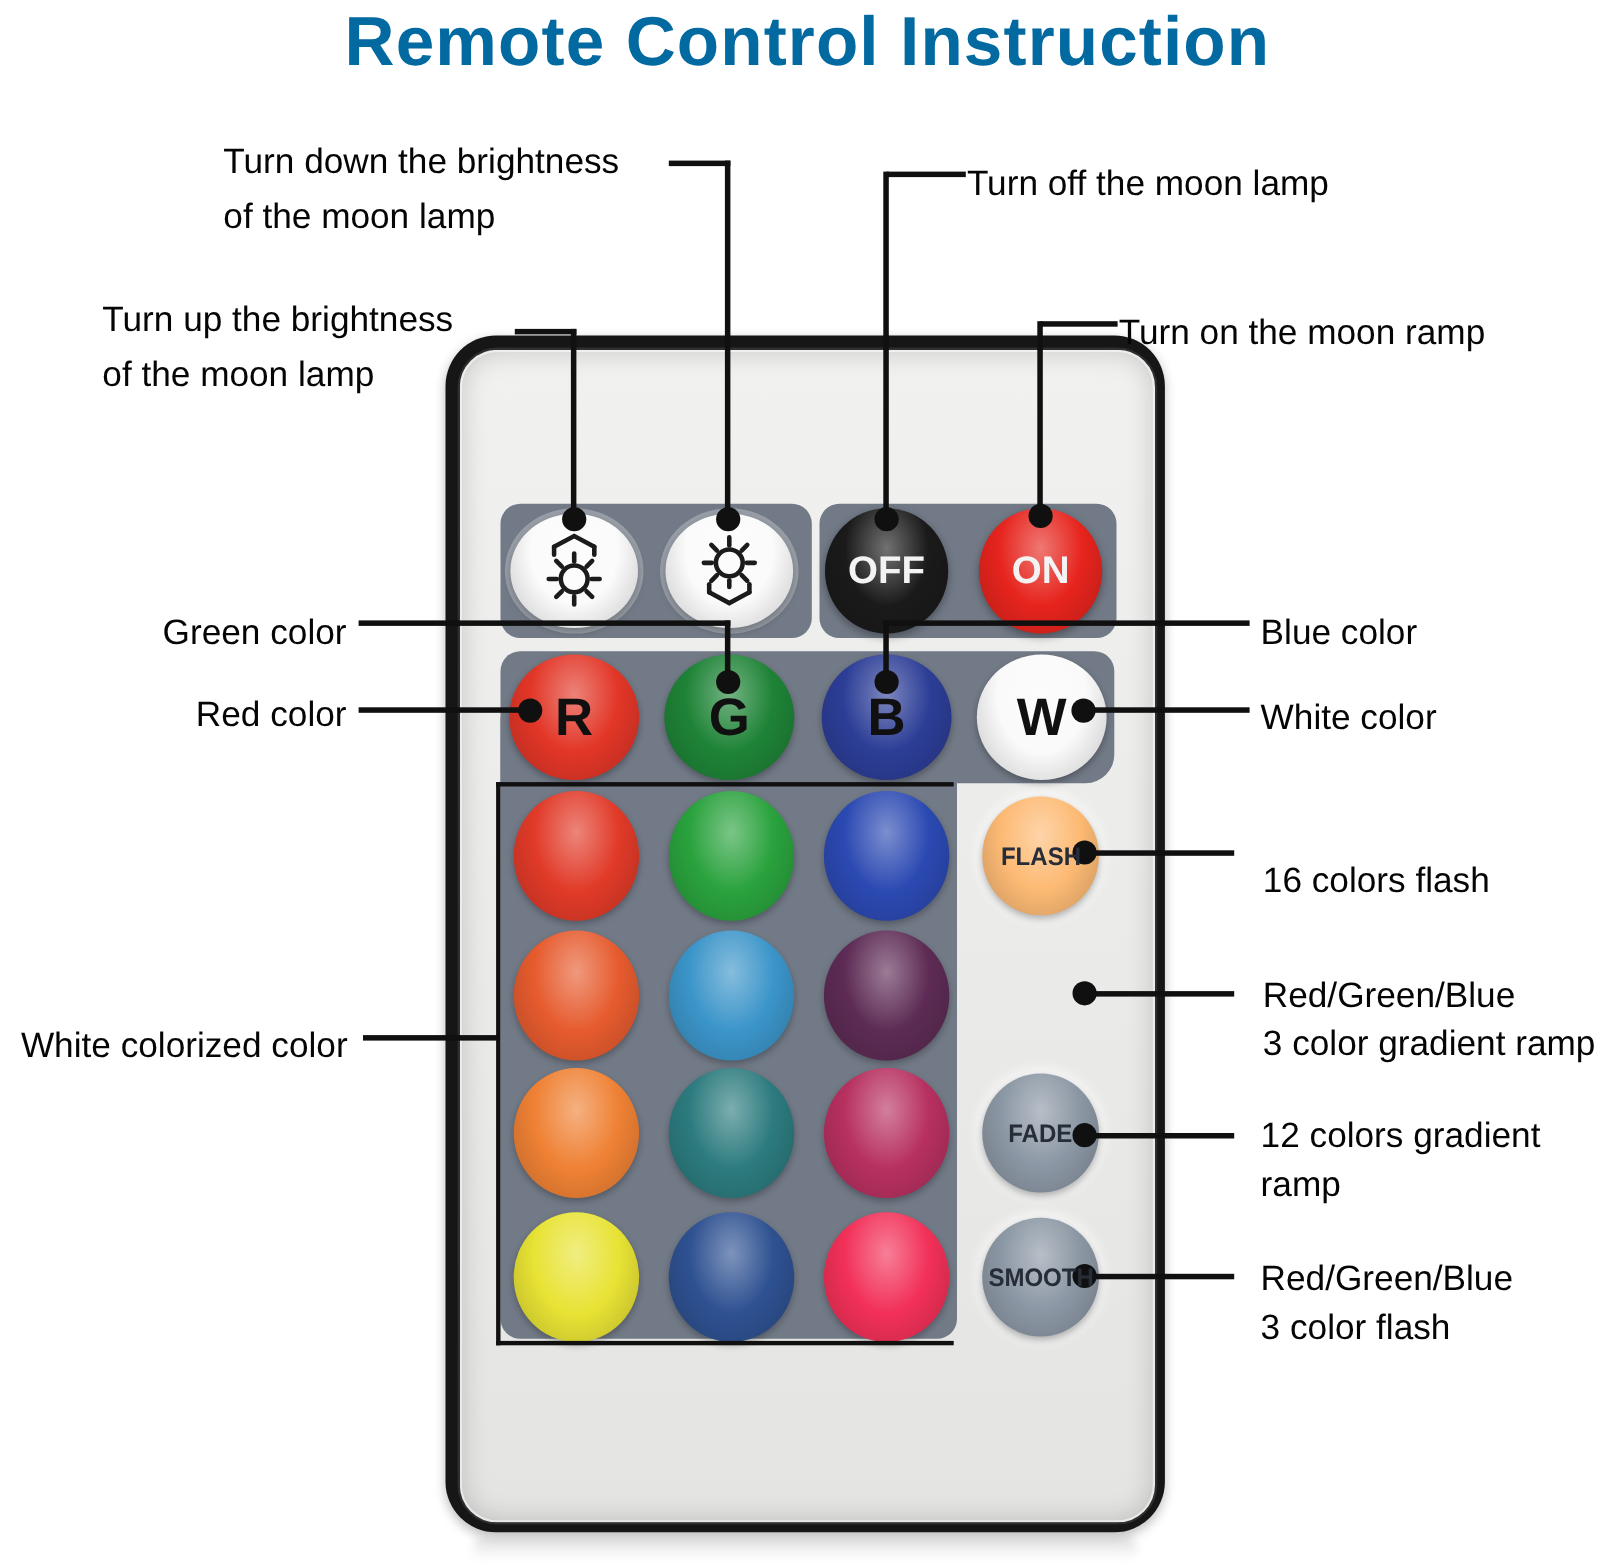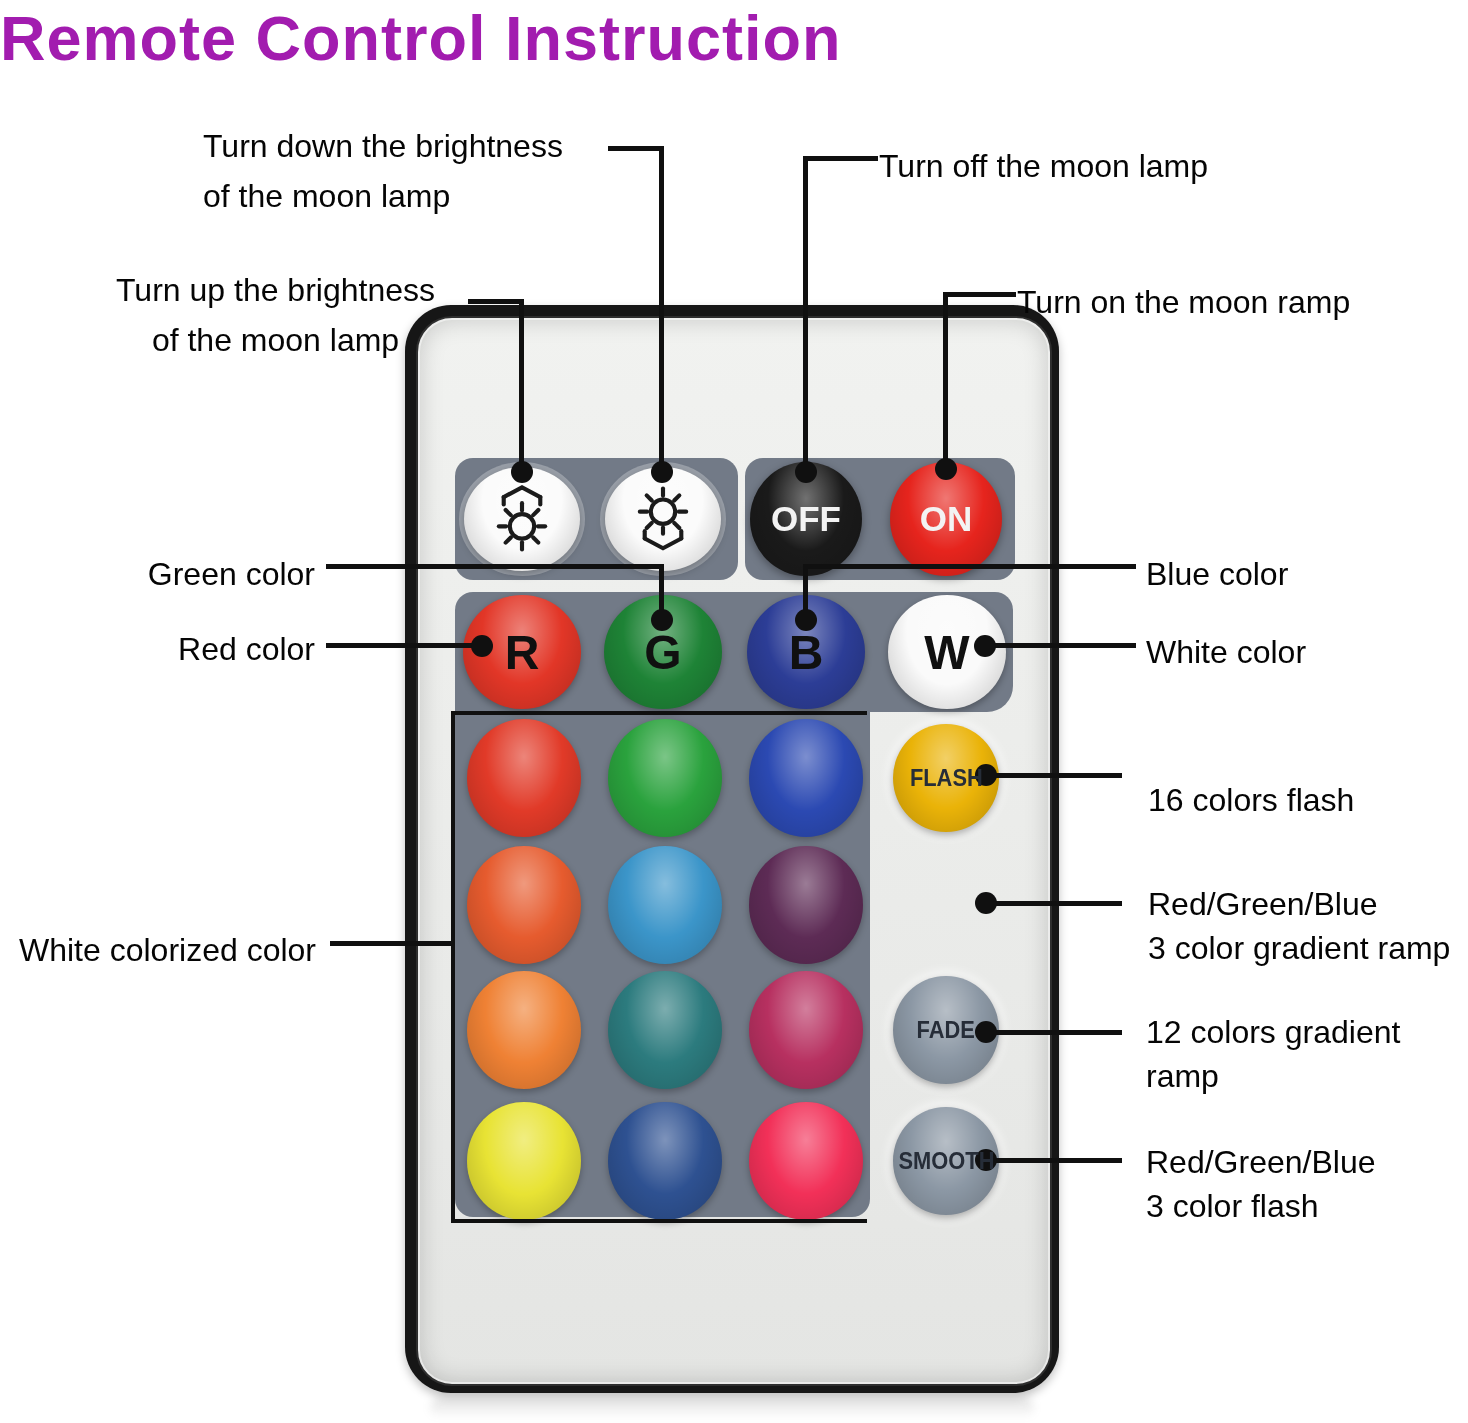--- a/index.html
+++ b/index.html
@@ -1,20 +1,20 @@
 <!DOCTYPE html>
 <html><head>
 <meta charset="utf-8">
 <style>
   html,body{margin:0;padding:0;background:#ffffff;}
   body{width:1468px;height:1423px;font-family:"Liberation Sans",sans-serif;color:#0b0b0b;}
   .scene{position:relative;width:1468px;height:1423px;overflow:hidden;background:#ffffff;}
 
-  .title{position:absolute;left:0;top:2px;width:100%;
-         font-size:63px;font-weight:700;letter-spacing:1px;color:#a21caf;}
+  .title{position:absolute;left:0;top:2px;width:100%;text-align:center;
+         font-size:63px;font-weight:700;letter-spacing:1px;color:#0369a1;}
 
   
   .remote-frame{position:absolute;left:405px;top:305px;width:654px;height:1088px;
                 border-radius:46px;background:#161616;
                 box-shadow:0 4px 10px rgba(0,0,0,.25);}
   .remote-body{position:absolute;left:11px;top:11px;width:632px;height:1066px;border-radius:36px;
                background:linear-gradient(180deg,#f1f2f0 0%,#eaebe9 55%,#e4e5e3 100%);
                border:2px solid #2e2e2e;
                box-shadow:inset 0 0 0 2px rgba(255,255,255,.55), inset 0 0 26px rgba(0,0,0,.20);}
   .reflection{position:absolute;left:430px;top:1398px;width:604px;height:20px;border-radius:10px;
@@ -131,21 +131,21 @@
   <div class="btn grid-btn" style="left: 467px; top: 846px; background-color: rgb(230, 91, 46);"></div>
   <div class="btn grid-btn" style="left: 608px; top: 846px; background-color: rgb(59, 149, 201);"></div>
   <div class="btn grid-btn" style="left: 749px; top: 846px; background-color: rgb(93, 43, 85);"></div>
   <div class="btn grid-btn" style="left: 467px; top: 971px; background-color: rgb(239, 129, 52);"></div>
   <div class="btn grid-btn" style="left: 608px; top: 971px; background-color: rgb(44, 123, 126);"></div>
   <div class="btn grid-btn" style="left: 749px; top: 971px; background-color: rgb(183, 48, 96);"></div>
   <div class="btn grid-btn" style="left: 467px; top: 1102px; background-color: rgb(232, 227, 52);"></div>
   <div class="btn grid-btn" style="left: 608px; top: 1102px; background-color: rgb(46, 81, 145);"></div>
   <div class="btn grid-btn" style="left: 749px; top: 1102px; background-color: rgb(242, 48, 88);"></div>
 
-  <div class="btn mode-btn" style="left: 893px; top: 724px; background-color: #eab308;">
+  <div class="btn mode-btn" style="left: 893px; top: 724px; background-color: #fdba74;">
     <span>FLASH</span>
   </div>
   <div class="btn mode-btn" style="left: 893px; top: 976px; background-color: rgb(139, 151, 164);">
     <span>FADE</span>
   </div>
   <div class="btn mode-btn" style="left: 893px; top: 1107px; background-color: rgb(139, 151, 164);">
     <span>SMOOTH</span>
   </div>
 
   <div class="bracket"></div>
@@ -178,21 +178,21 @@
   <div class="dot" style="left:795px;top:609px;"></div>
   <div class="dot" style="left:471px;top:635px;"></div>
   <div class="dot" style="left:974px;top:635px;"></div>
   <div class="dot" style="left:975px;top:764px;"></div>
   <div class="dot" style="left:975px;top:892px;"></div>
   <div class="dot" style="left:975px;top:1021px;"></div>
   <div class="dot" style="left:975px;top:1149px;"></div>
 
   <div class="ann" style="left:203px;top:122px;">Turn down the brightness
 of the moon lamp</div>
-  <div class="ann" style="left:116px;top:266px;text-align:center;">Turn up the brightness
+  <div class="ann" style="left:93px;top:266px;">Turn up the brightness
 of the moon lamp</div>
   <div class="ann" style="left:879px;top:142px;">Turn off the moon lamp</div>
   <div class="ann" style="left:1017px;top:278px;">Turn on the moon ramp</div>
   <div class="ann r" style="right:1153px;top:550px;">Green color</div>
   <div class="ann r" style="right:1153px;top:625px;">Red color</div>
   <div class="ann" style="left:1146px;top:550px;">Blue color</div>
   <div class="ann" style="left:1146px;top:628px;">White color</div>
   <div class="ann" style="left:1148px;top:776px;">16 colors flash</div>
   <div class="ann tight" style="left:1148px;top:882px;">Red/Green/Blue
 3 color gradient ramp</div>

